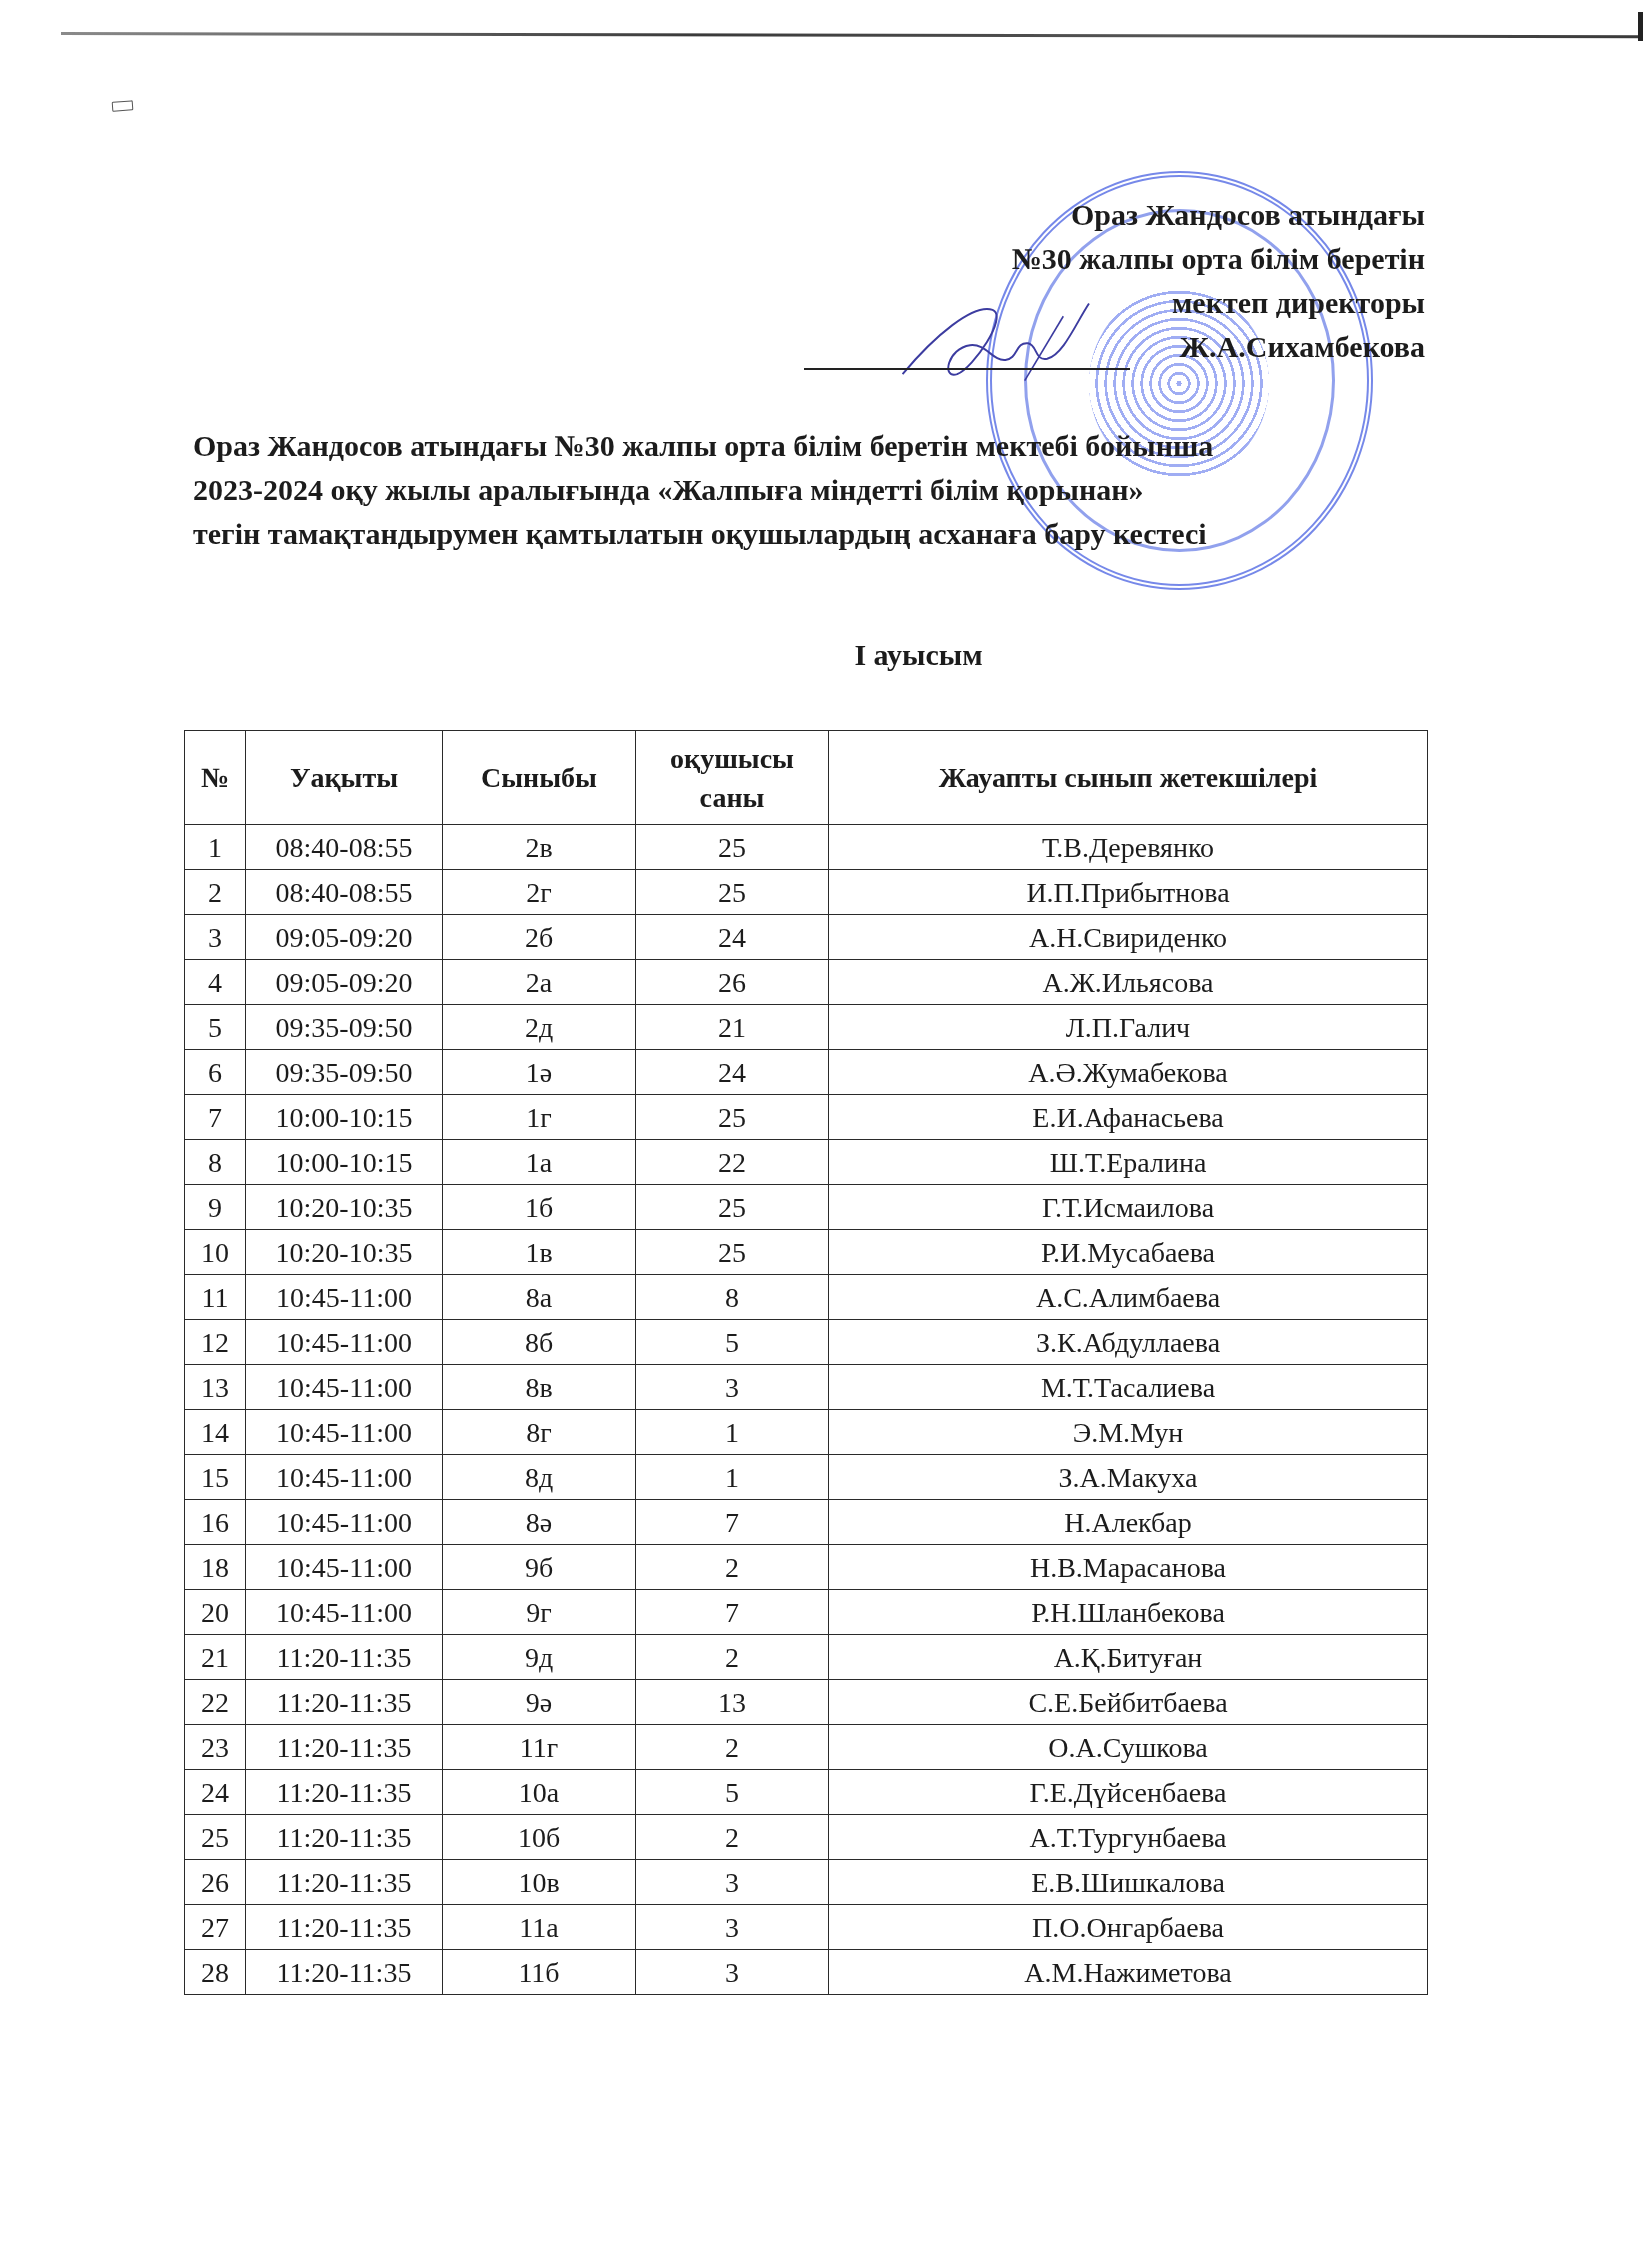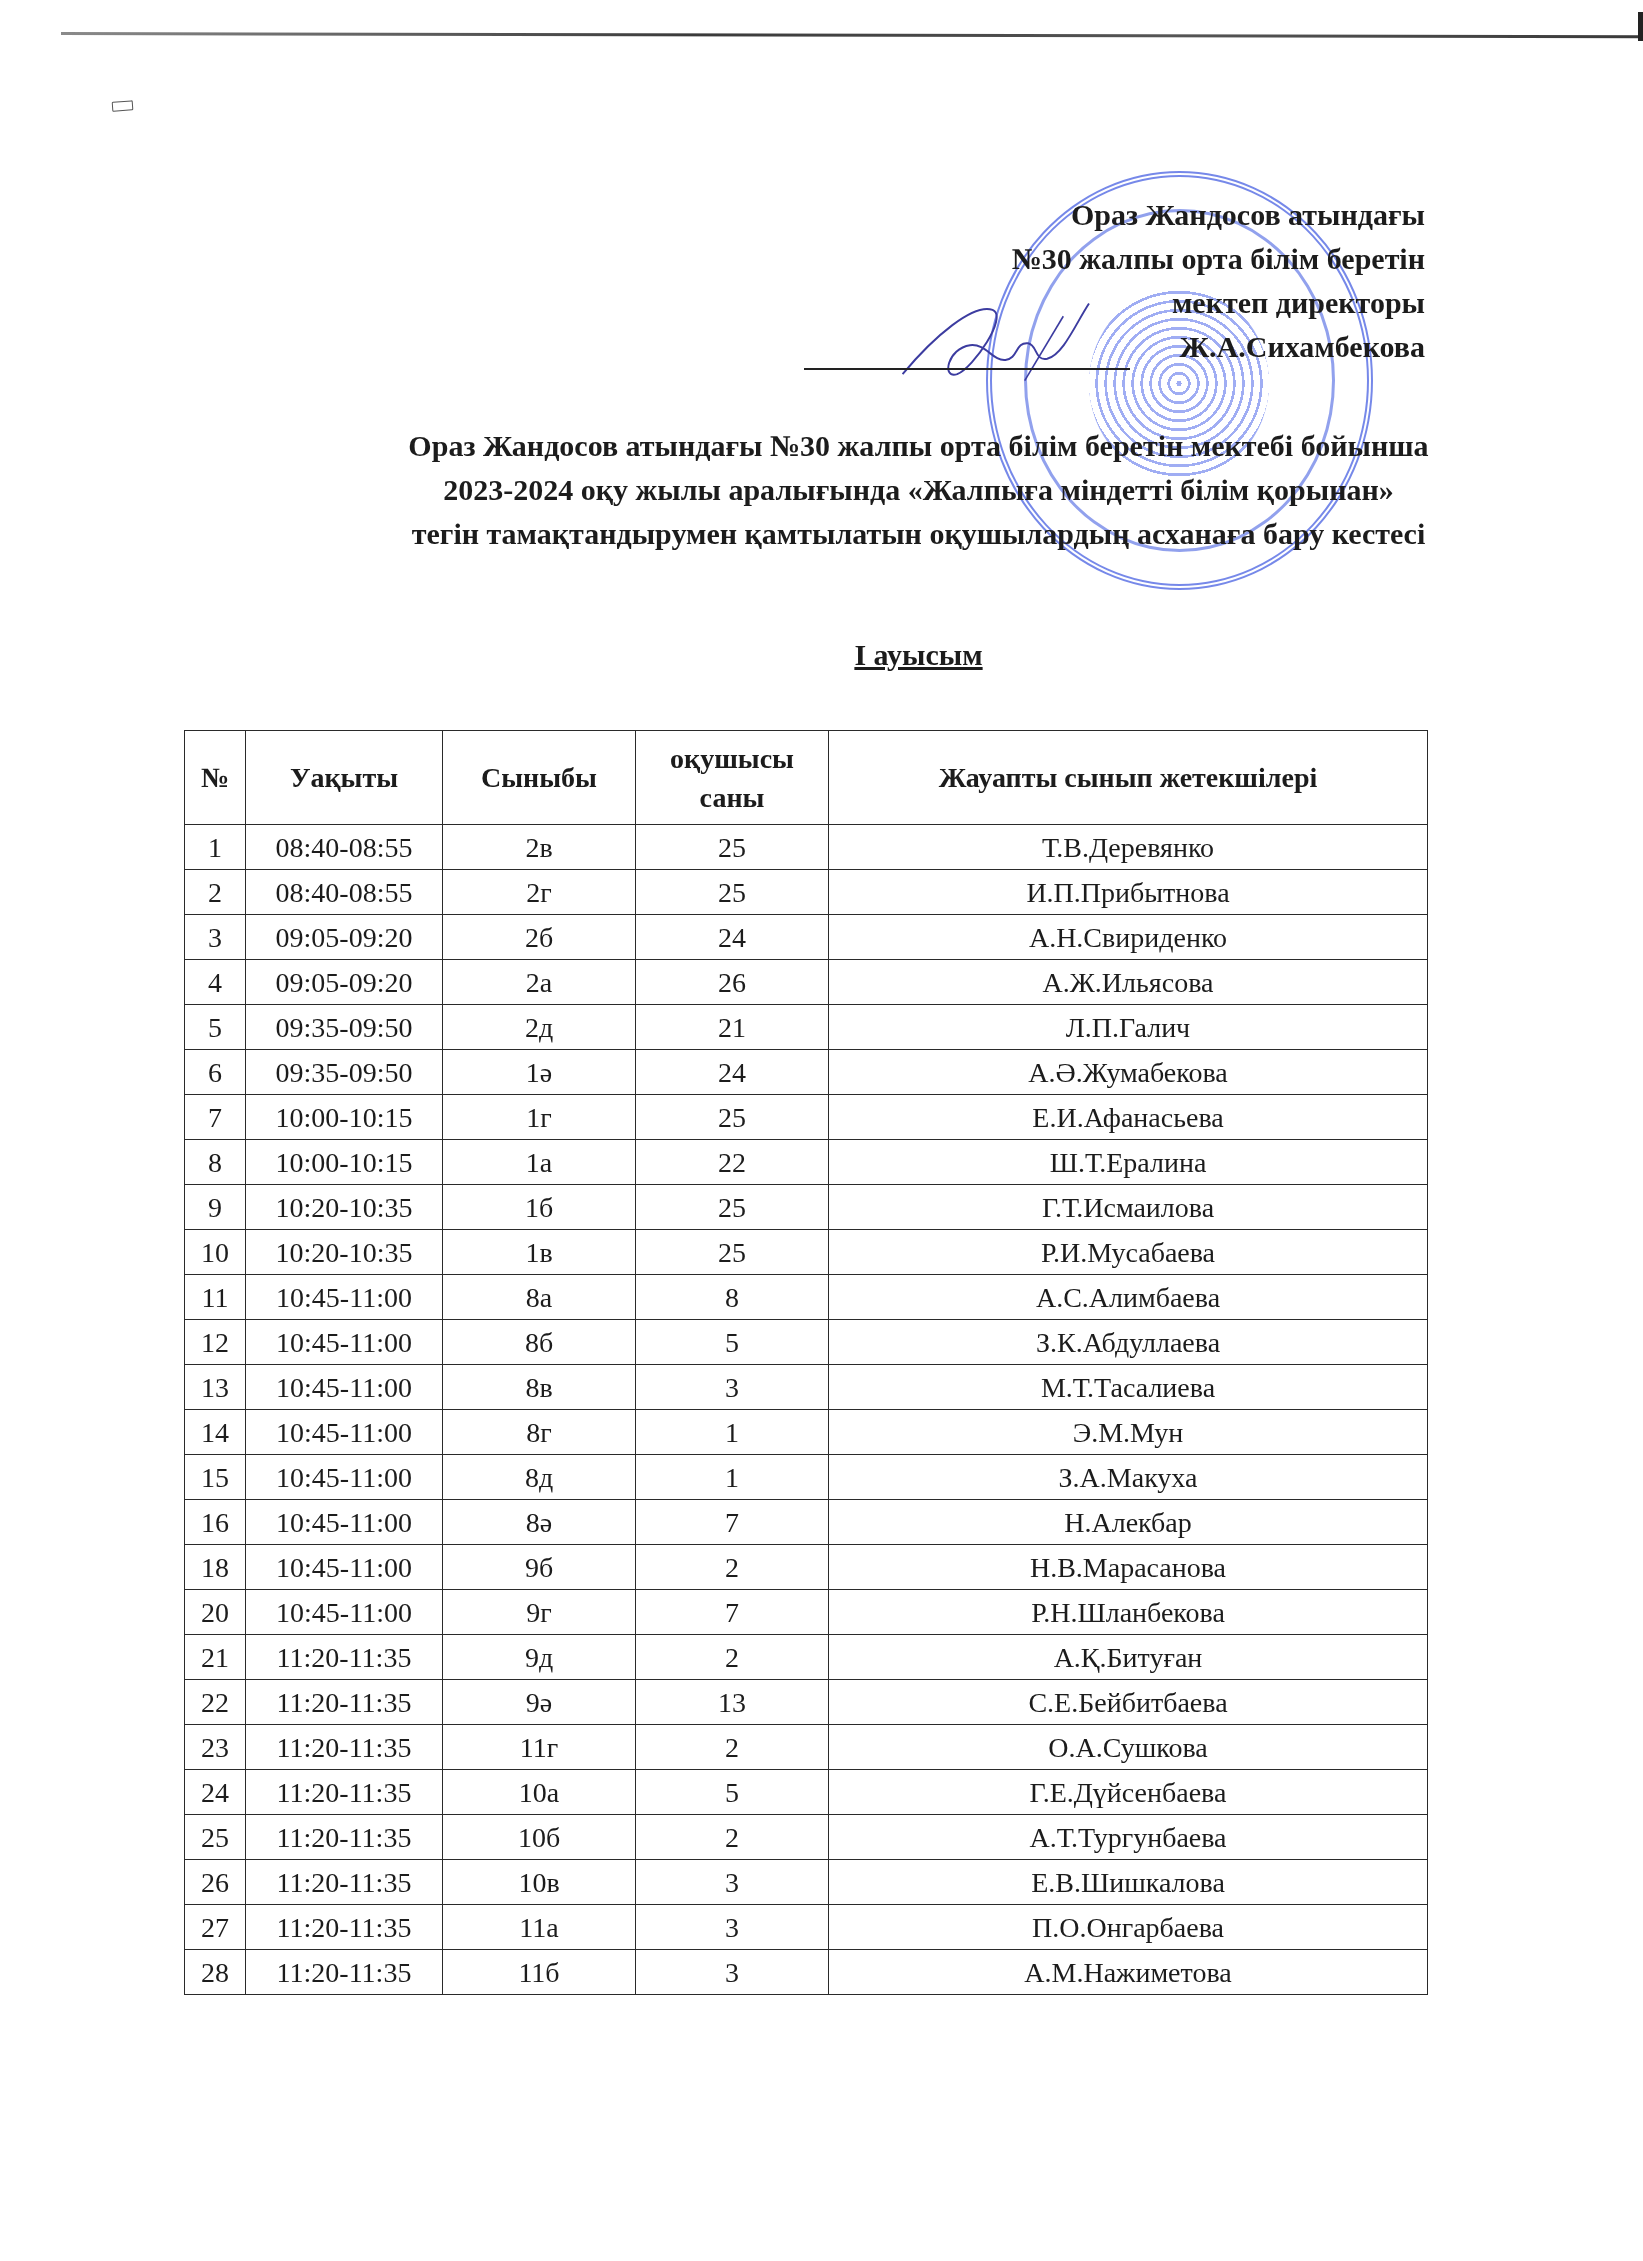--- a/index.html
+++ b/index.html
@@ -51,28 +51,28 @@
     .stamp .emblem {
       position: absolute; left: 97px; top: 110px; width: 180px; height: 193px; border-radius: 50%;
       background: repeating-radial-gradient(circle, rgba(50,80,230,0.55) 0 2.6px, transparent 2.6px 9px);
     }
     .signature {
       position: absolute; left: 896px; top: 297px; width: 206px; height: 90px;
     }
 
     
     .doc-title {
-      position: absolute; left: 0; right: 0; top: 424px; text-align: center;
+      position: absolute; left: 0; right: 0; top: 424px; text-align: left;
       font-size: 30px; font-weight: bold; line-height: 44px;
       padding-left: 193px;
     }
     .doc-title .line { display: block; white-space: nowrap; }
     .shift-label {
       position: absolute; left: 0; right: 0; top: 638px; text-align: center;
-      font-size: 30px; font-weight: bold; padding-left: 193px; text-decoration: underline;
+      font-size: 30px; font-weight: bold; padding-left: 193px;
     }
 
     
     .schedule {
       position: absolute; left: 184px; top: 730px; width: 1244px;
       border-collapse: collapse; table-layout: fixed;
       font-size: 28px;
     }
     .schedule th, .schedule td {
       border: 1.9px solid #2a2a2a; text-align: center; vertical-align: middle;

